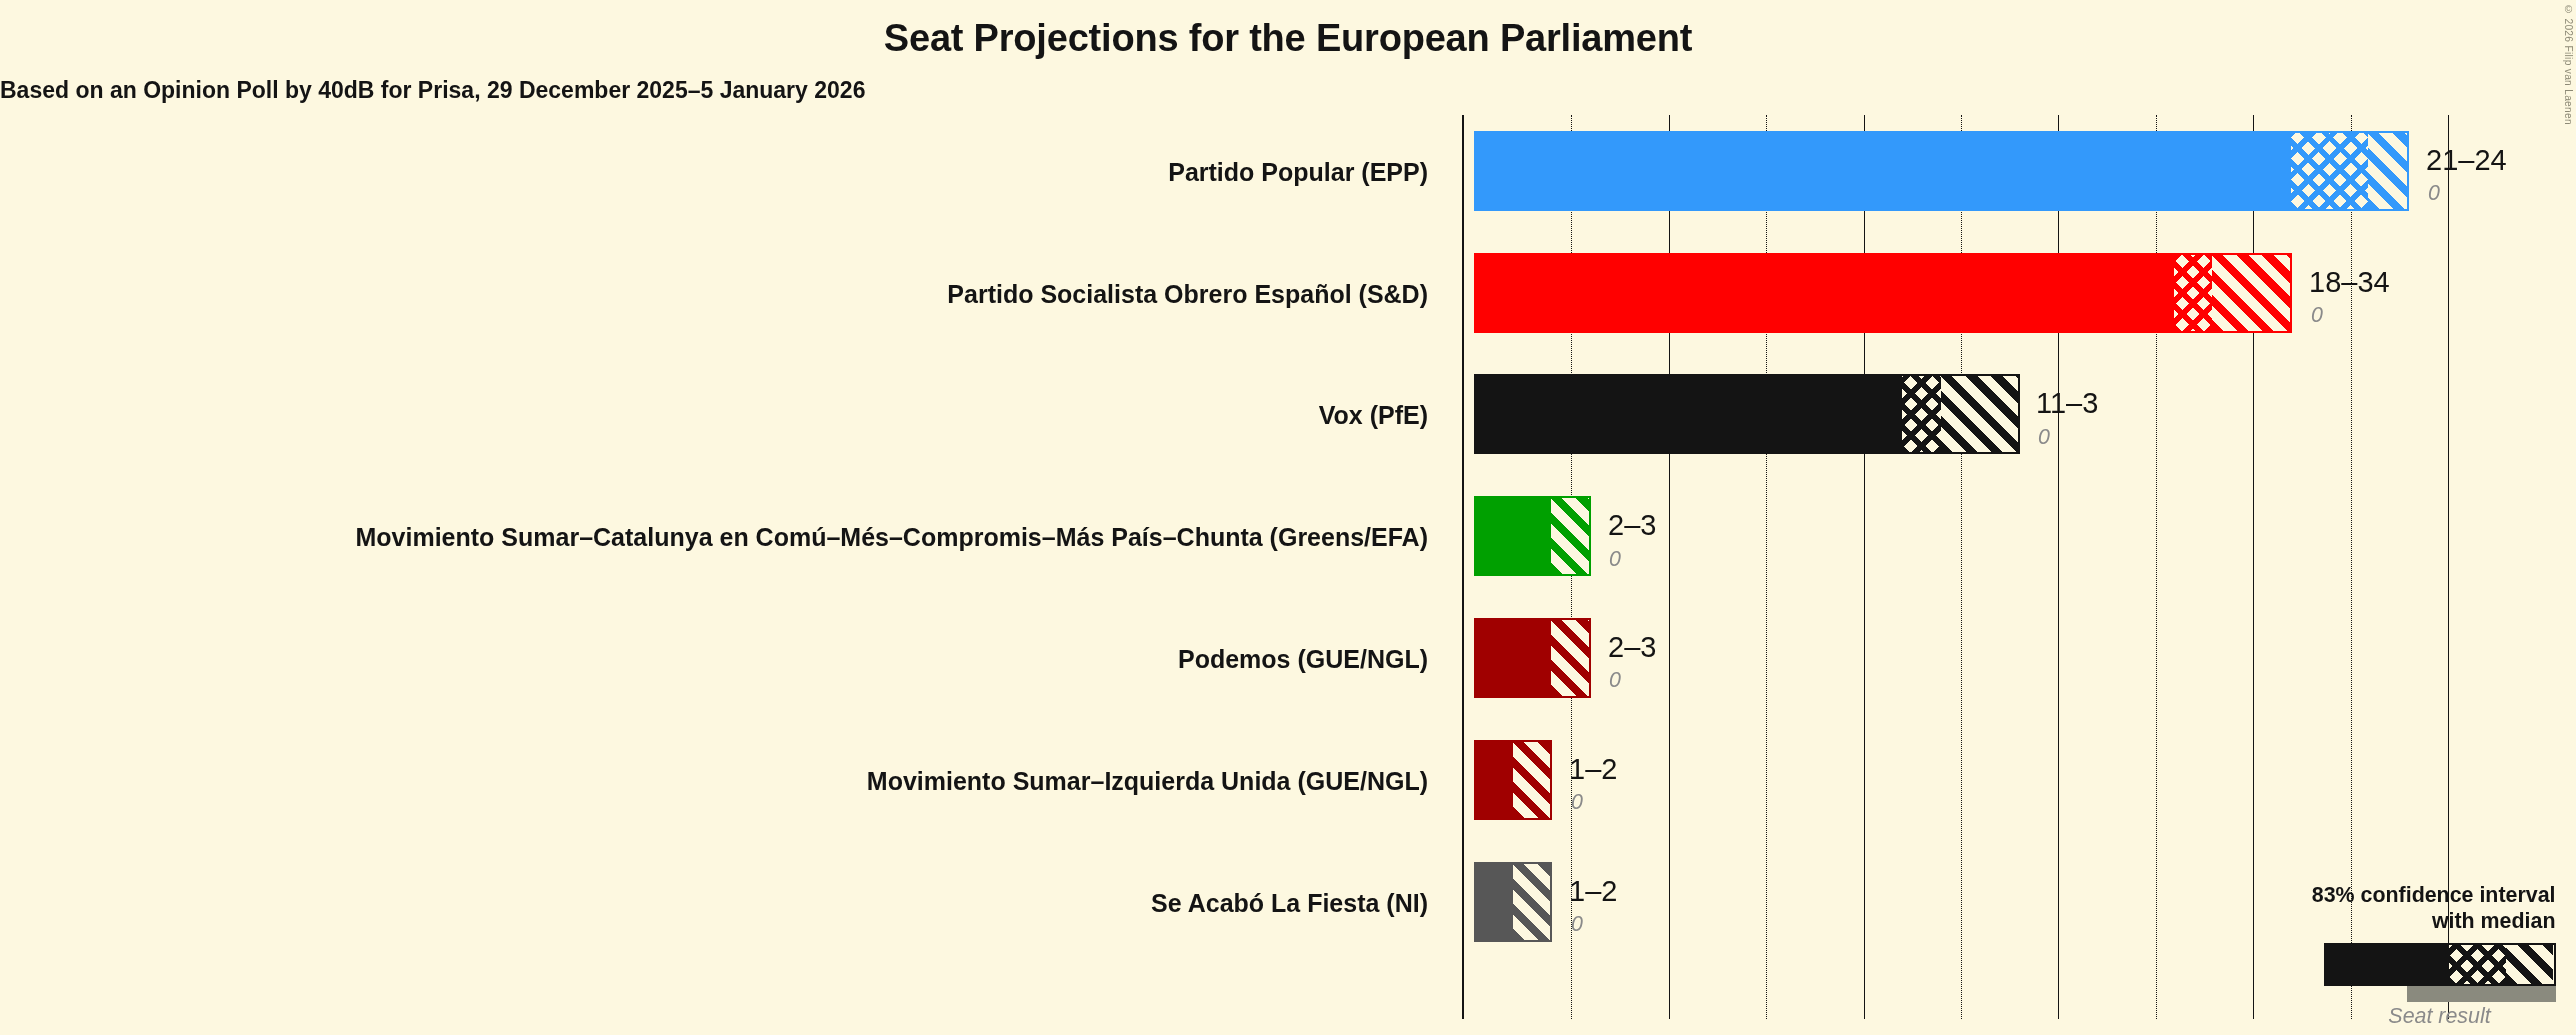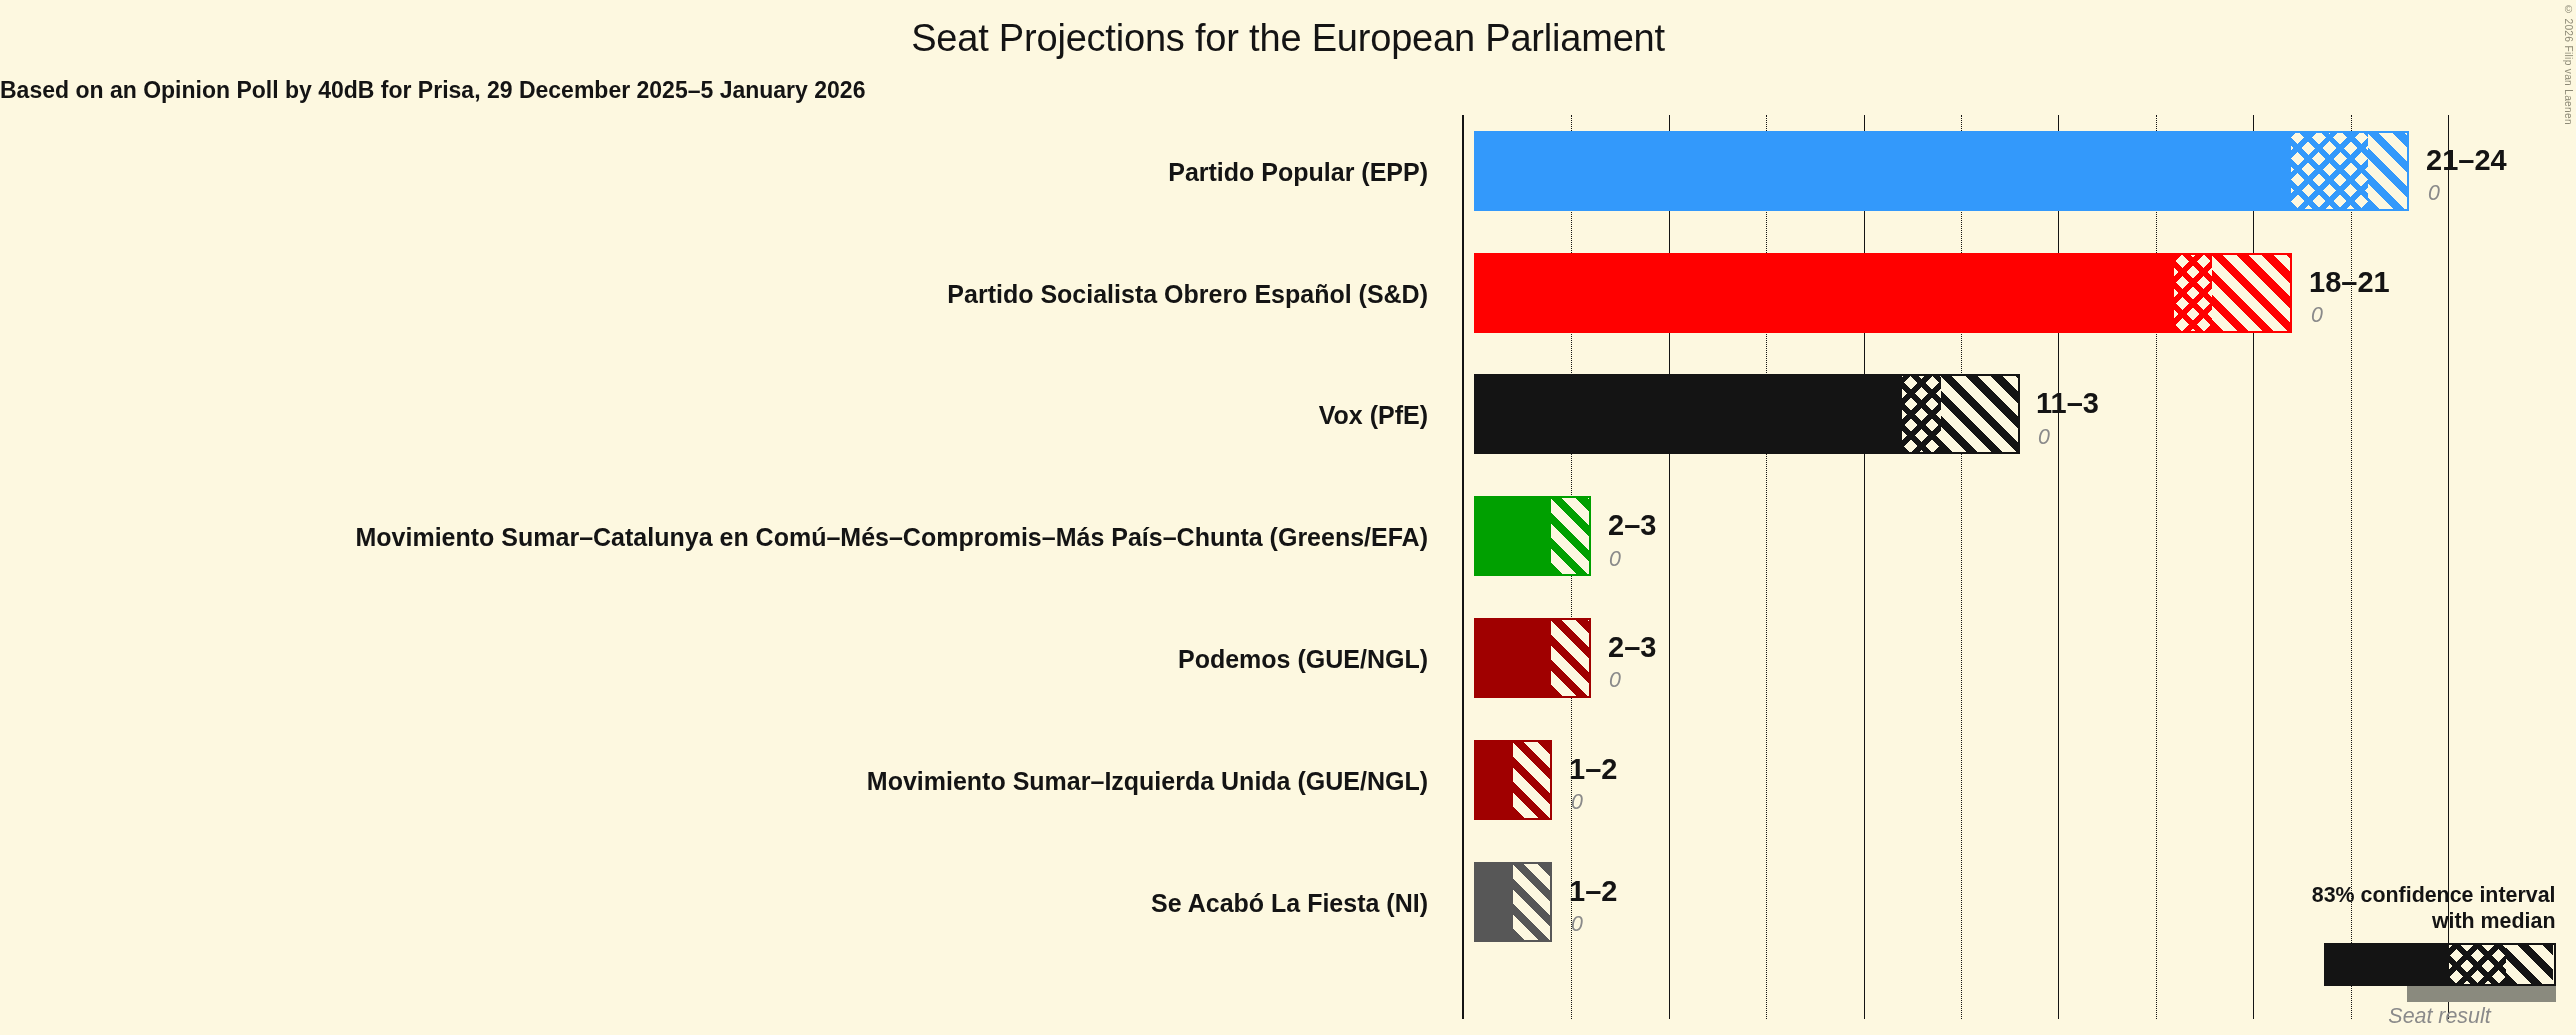--- a/index.html
+++ b/index.html
@@ -10,21 +10,21 @@
     color:#141414;
     overflow:hidden;
     position:relative;
   }
   #chart-root{position:absolute;inset:0;}
 
   
   .title{
     position:absolute;left:0;right:0;top:16.7px;
     text-align:center;
-    font-size:38px;font-weight:normal;
+    font-size:38px;font-weight:bold;
     letter-spacing:-0.2px;
     color:#141414;
   }
   .subtitle{
     position:absolute;left:0;right:0;top:77px;
     text-align:left;
     font-size:23px;font-weight:bold;
     color:#141414;
   }
 
@@ -69,21 +69,21 @@
     position:absolute;
     right:1115px;
     width:1451px;
     text-align:right;
     font-size:25px;font-weight:bold;
     color:#141414;
     white-space:nowrap;
   }
   .value{
     position:absolute;
-    font-size:29px;font-weight:bold;
+    font-size:29px;font-weight:normal;
     color:#141414;
     white-space:nowrap;
   }
   .last{
     position:absolute;
     font-size:21.4px;font-style:italic;
     color:#8a8a8a;
     white-space:nowrap;
   }
 
@@ -171,21 +171,21 @@
           <div class="bar" style="width: 78px; border: 2.8px solid rgb(87, 87, 87);">
             <div class="seg solid" style="flex: 0 0 50%; background: rgb(87, 87, 87);"></div>
             <div class="seg diag" style="flex: 0 0 50%; background: repeating-linear-gradient(45deg, rgb(87, 87, 87) 0px, rgb(87, 87, 87) 8.4px, rgb(253, 248, 224) 8.4px, rgb(253, 248, 224) 17.7px);"></div>
           </div>
         </div>
       </div>
   <div class="rowlabel" style="top: 43px;">Partido Popular (EPP)</div>
       <div class="value" style="left: 952px; top: 29px;">21–24</div>
       <div class="last" style="left: 954px; top: 66px;">0</div>
       <div class="rowlabel" style="top: 165px;">Partido Socialista Obrero Español (S&amp;D)</div>
-      <div class="value" style="left: 835px; top: 151px;">18–21</div>
+      <div class="value" style="left: 835px; top: 151px;">18–34</div>
       <div class="last" style="left: 837px; top: 188px;">0</div>
       <div class="rowlabel" style="top: 286px;">Vox (PfE)</div>
       <div class="value" style="left: 562px; top: 272px;">11–3</div>
       <div class="last" style="left: 564px; top: 310px;">0</div>
       <div class="rowlabel" style="top: 408px;">Movimiento Sumar–Catalunya en Comú–Més–Compromis–Más País–Chunta (Greens/EFA)</div>
       <div class="value" style="left: 134px; top: 394px;">2–3</div>
       <div class="last" style="left: 135px; top: 432px;">0</div>
       <div class="rowlabel" style="top: 530px;">Podemos (GUE/NGL)</div>
       <div class="value" style="left: 134px; top: 516px;">2–3</div>
       <div class="last" style="left: 135px; top: 553px;">0</div>

